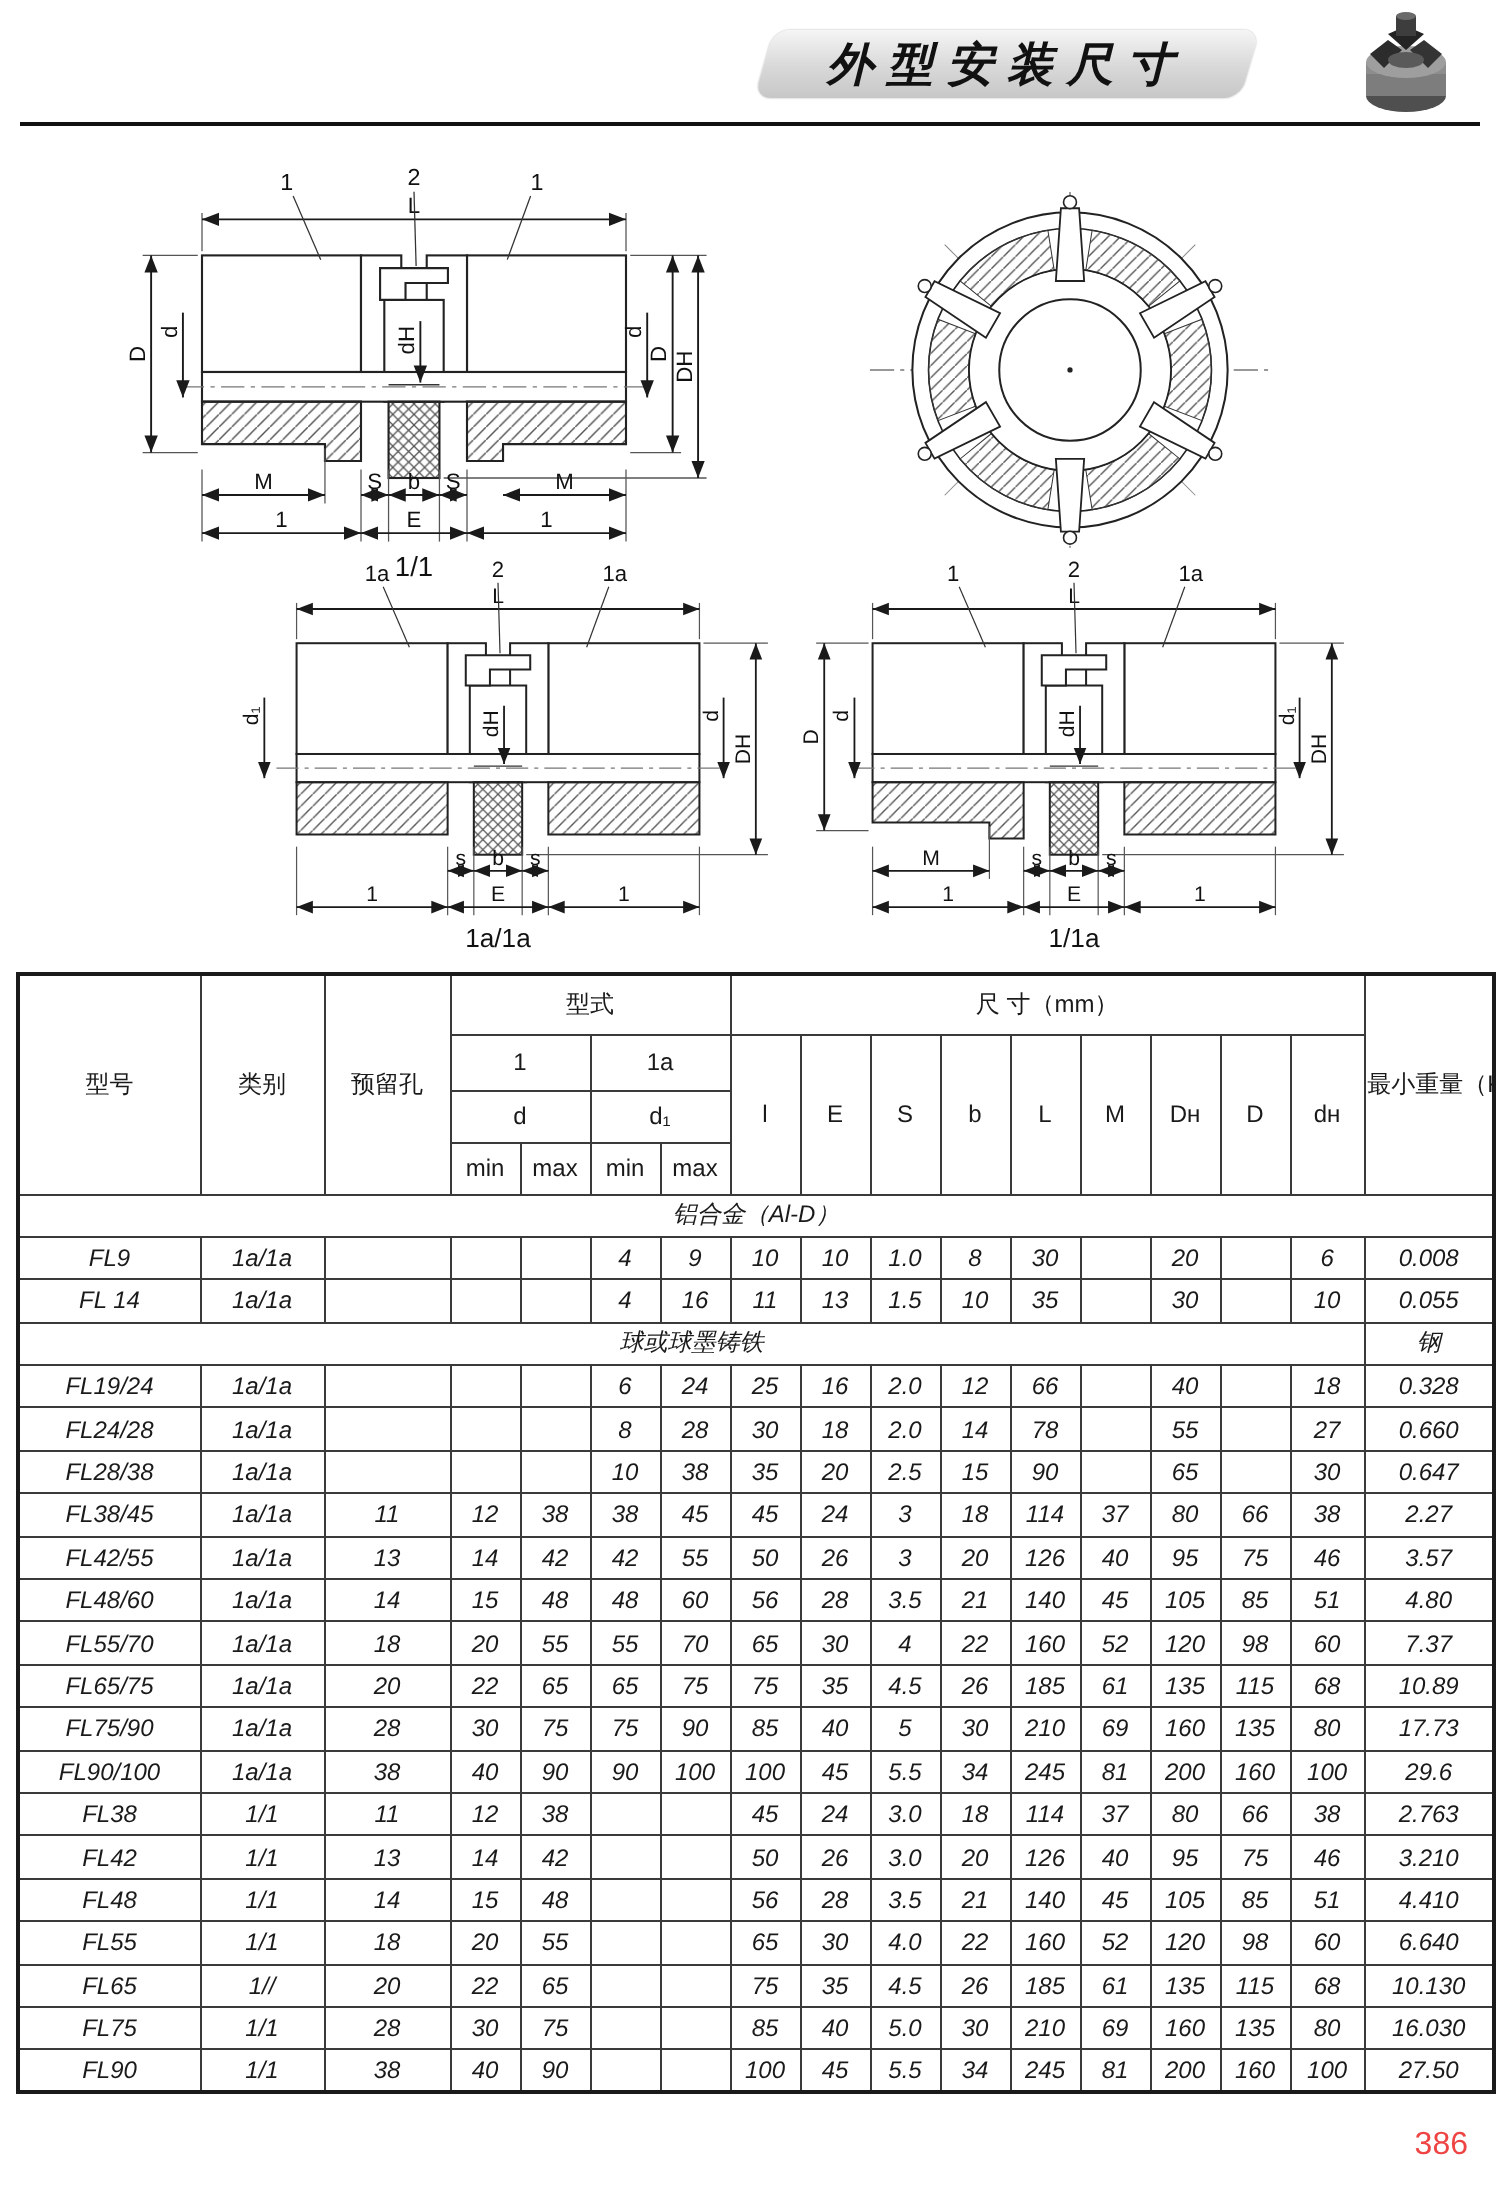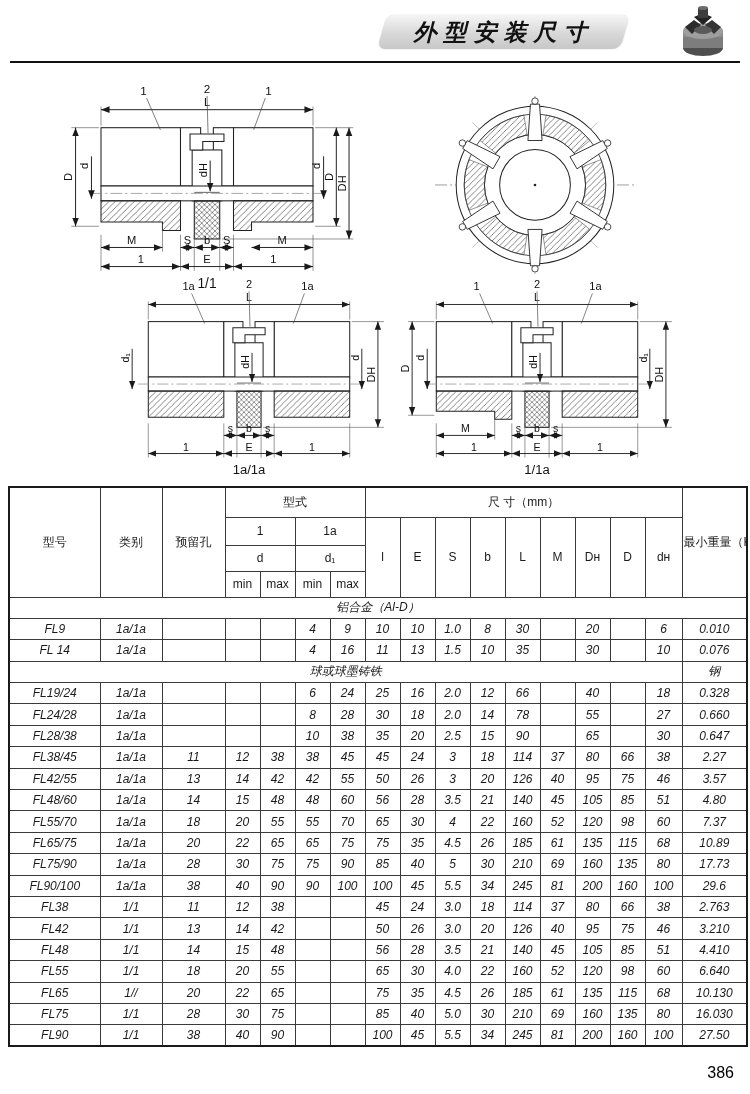--- a/index.html
+++ b/index.html
@@ -20,21 +20,21 @@
   .tbl-wrap{position:absolute;left:8px;top:486px;width:734px;}
   table.tbl{border-collapse:collapse;table-layout:fixed;width:734px;border:2px solid #1a1a1a;}
   table.tbl td,table.tbl th{border:1px solid #3a3a3a;text-align:center;vertical-align:middle;
         font-weight:normal;font-size:12px;padding:0 1px;overflow:hidden;white-space:nowrap;}
   tr.hr1{height:30px;} tr.hr2{height:28px;} tr.hr3{height:26px;} tr.hr4{height:26px;}
   th.cjk{font-size:13px;white-space:normal;margin-left:32px;}
   tbody.tb tr{height:21.4px;font-style:italic;}
   td.section-cell{font-size:12.5px;}
   td.section-cell.norb{border-right:none;margin-top:24px;}
   td.section-right{border-left:none;font-size:12.5px;}
-  .pageno{position:absolute;right:16px;top:1064px;font-size:16px;color:#000000;}
+  .pageno{position:absolute;right:16px;top:1064px;font-size:16px;color:#ef4444;}
 </style>
 </head>
 <body>
 
 <div class="page">
 
   <div class="banner">
     <div class="banner-text">外型安装尺寸</div>
   </div>
 
@@ -377,40 +377,40 @@
             <td>9</td>
             <td>10</td>
             <td>10</td>
             <td>1.0</td>
             <td>8</td>
             <td>30</td>
             <td></td>
             <td>20</td>
             <td></td>
             <td>6</td>
-            <td>0.010</td>
+            <td>0.008</td>
           </tr>
           <tr>
             <td>FL 14</td>
             <td>1a/1a</td>
             <td></td>
             <td></td>
             <td></td>
             <td>4</td>
             <td>16</td>
             <td>11</td>
             <td>13</td>
             <td>1.5</td>
             <td>10</td>
             <td>35</td>
             <td></td>
             <td>30</td>
             <td></td>
             <td>10</td>
-            <td>0.076</td>
+            <td>0.055</td>
           </tr>
           <tr>
             <td colspan="16" class="section-cell norb">球或球墨铸铁</td>
             <td class="section-right">钢</td>
           </tr>
           <tr>
             <td>FL19/24</td>
             <td>1a/1a</td>
             <td></td>
             <td></td>

